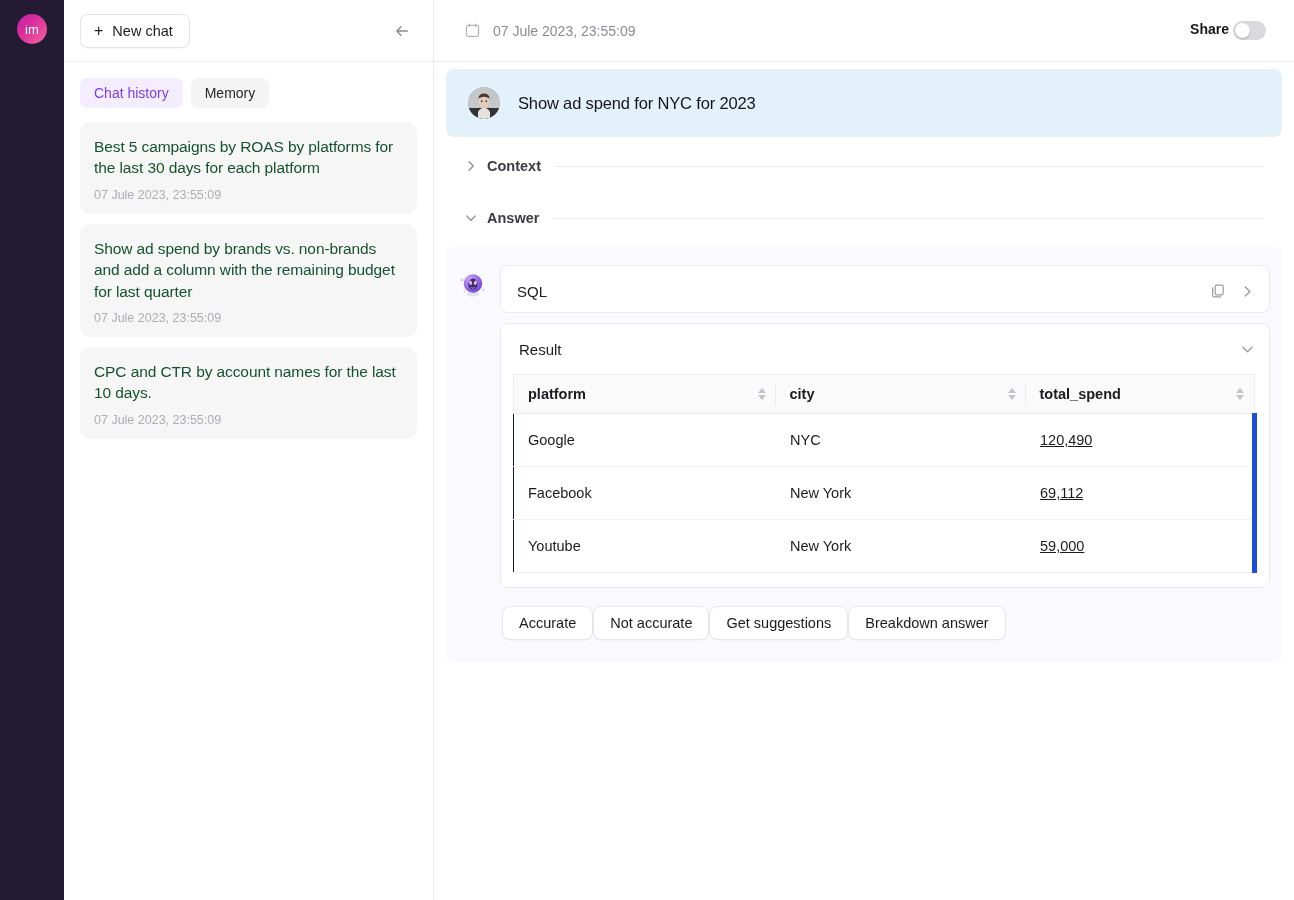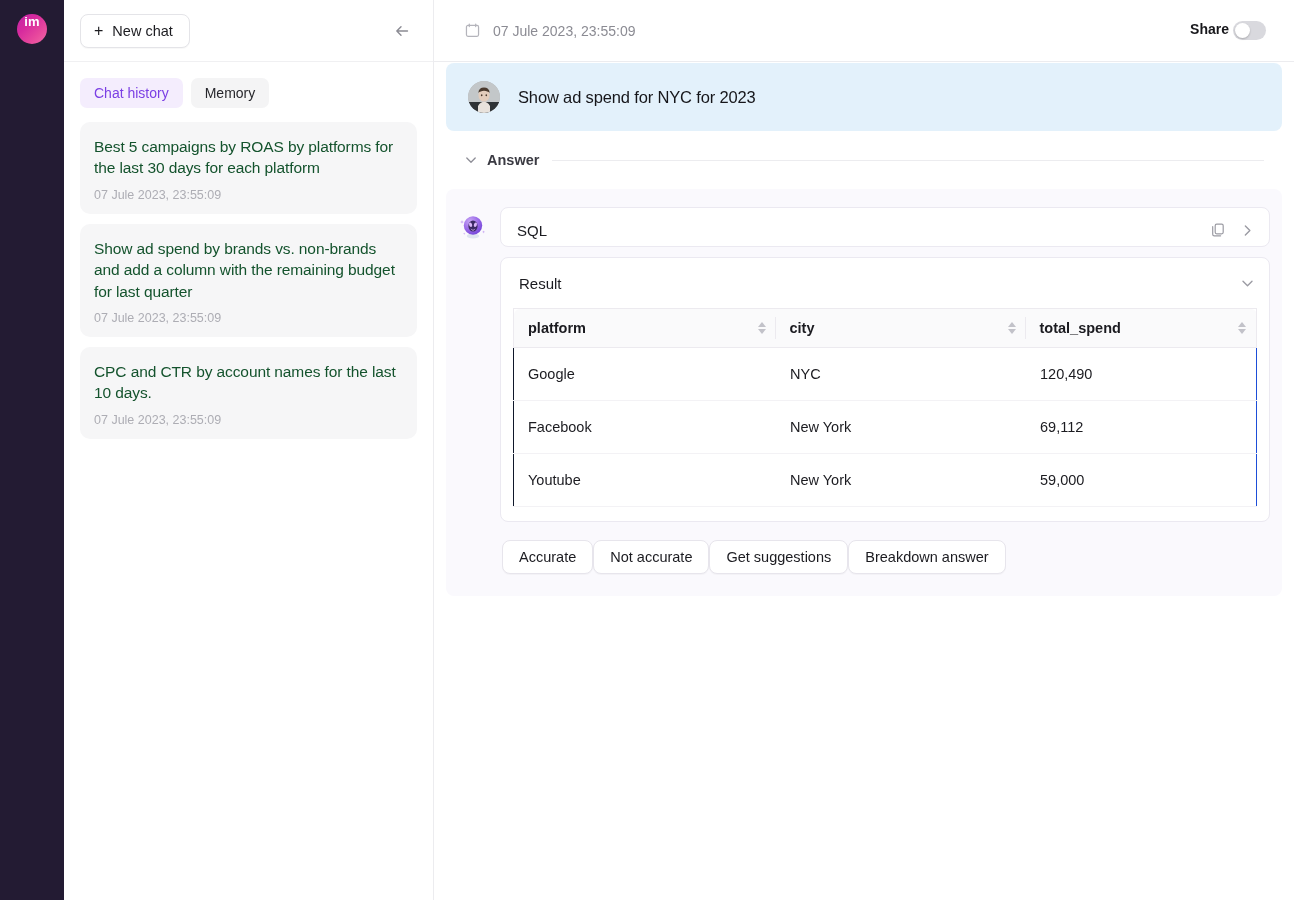--- a/index.html
+++ b/index.html
@@ -17,22 +17,22 @@
   
   .rail {
     width: 64px; min-width: 64px; height: 900px;
     background: #231b33;
     display: flex; flex-direction: column; align-items: center;
     padding-top: 14px;
   }
   .logo {
     width: 30px; height: 30px; border-radius: 50%;
     background: linear-gradient(135deg, #c026a8 0%, #d62a9e 35%, #e8499d 70%, #f06ba6 100%);
-    display: flex; align-items: flex-start; justify-content: center;
-    color: #ffffff; font-size: 13px; font-weight: 700; letter-spacing: .2px;
+    display: flex; align-items: center; justify-content: center;
+    color: #ffffff; font-size: 13px; font-weight: 400; letter-spacing: .2px;
   }
 
   
   .panel {
     width: 370px; min-width: 370px; height: 900px;
     background: #ffffff;
     border-right: 1px solid #ececef;
     display: flex; flex-direction: column;
   }
   .panel-top {
@@ -91,21 +91,21 @@
   }
   .toggle .knob {
     position: absolute; top: 2px; left: 2px;
     width: 15px; height: 15px; border-radius: 50%;
     background: #fff; box-shadow: 0 1px 2px rgba(0,0,0,.22);
   }
 
   .main-body { flex: 1; overflow-y: auto; padding: 0 0 40px 0; }
 
   .user-msg {
-    margin: 1px 12px 0 12px;
+    margin: 7px 12px 0 12px;
     background: #e3f1fb; border-radius: 8px;
     height: 68px; display: flex; align-items: center; gap: 18px;
     padding: 0 22px;
   }
   .avatar {
     width: 32px; height: 32px; border-radius: 50%;
     overflow: hidden; flex: 0 0 32px; background: #b4b8ba;
     position: relative;
   }
   .avatar svg { display: block; }
@@ -124,21 +124,21 @@
     background: #faf9fd; border-radius: 8px;
     padding: 18px 12px 22px 12px;
     display: flex; flex-direction: column;
   }
   .sql-row { display: flex; align-items: flex-start; gap: 12px; }
   .ai-avatar { width: 30px; height: 30px; flex: 0 0 30px; margin-top: 5px; }
   .ai-avatar svg { display: block; }
 
   .sql-box {
     flex: 1; background: #fff; border: 1px solid #ebe9f1; border-radius: 8px;
-    height: 40px; display: flex; align-items: flex-start; padding: 14px 14px 0 16px;
+    height: 48px; display: flex; align-items: center; padding: 4px 14px 0 16px;
   }
   .sql-label { font-size: 15px; color: #1b1b20; }
   .sql-actions { margin-left: auto; display: flex; align-items: center; gap: 14px; }
   .icon-btn { background: none; border: none; cursor: pointer; padding: 0; display: flex; align-items: center; }
 
   .result-card {
     margin-left: 42px; margin-top: 10px;
     background: #fff; border: 1px solid #ebe9f1; border-radius: 8px;
     padding: 0 0 14px 0;
   }
@@ -158,21 +158,21 @@
   table.result-table th:first-child { border-left: 1px solid #eceaef; border-top-left-radius: 6px; }
   table.result-table th:last-child  { border-right: 1px solid #eceaef; border-top-right-radius: 6px; }
   .th-inner { display: flex; align-items: center; }
   .sort-ic { margin-left: auto; display: flex; flex-direction: column; gap: 2px; cursor: pointer; }
   .th-div { position: absolute; right: 0; top: 8px; bottom: 8px; width: 1px; background: #eceaef; }
   table.result-table td {
     font-size: 14.5px; color: #1b1b20; padding: 18px 10px 18px 14px;
     border-bottom: 1px solid #f3f2f5; border-left: 1px solid transparent;
   }
   table.result-table td:first-child { border-left: 1px solid #0f172a; }
-  table.result-table td:last-child  { border-right: 1px solid #1d4ed8; }
+  table.result-table td:last-child  { border-right: 5px solid #1d4ed8; text-decoration: underline; }
   table.result-table tr:last-child td { border-bottom: 1px solid #f3f2f5; }
   table.result-table tr:last-child td:first-child { border-bottom-left-radius: 6px; }
   table.result-table tr:last-child td:last-child { border-bottom-right-radius: 6px; }
   .col-platform { width: 262px; }
   .col-city { width: 250px; }
 
   .action-row { display: flex; margin-left: 44px; margin-top: 18px; }
   .action-btn {
     height: 34px; padding: 0 16px; border-radius: 8px;
     background: #fff; border: 1px solid #e7e5ec; cursor: pointer;
@@ -264,20 +264,27 @@
               <ellipse cx="16" cy="14" rx="5.6" ry="6.6" fill="#e3ccbb"></ellipse>
               <path d="M10.3 11.8c.3-3.4 2.5-5.2 5.7-5.2s5.4 1.8 5.7 5.2c-1.5-1-3.1-2.1-5.7-2.1-2.4 0-4.2 1.1-5.7 2.1z" fill="#4a3a2e"></path>
               <ellipse cx="13.7" cy="14.2" rx=".8" ry="1" fill="#4a3a2e"></ellipse>
               <ellipse cx="18.3" cy="14.2" rx=".8" ry="1" fill="#4a3a2e"></ellipse>
             </g>
           </svg>
         </div>
         <div class="user-msg-text">Show ad spend for NYC for 2023</div>
       </div>
 
+      <div class="section-row">
+        <svg class="chev" width="14" height="14" viewBox="0 0 14 14" fill="none">
+          <path d="M5 2.8L9.2 7 5 11.2" stroke="#8e8e97" stroke-width="1.3" stroke-linecap="round" stroke-linejoin="round"></path>
+        </svg>
+        <span class="section-title">Context</span>
+        <span class="section-rule"></span>
+      </div>
 
       <div class="section-row">
         <svg class="chev" width="14" height="14" viewBox="0 0 14 14" fill="none">
           <path d="M2.8 5L7 9.2 11.2 5" stroke="#8e8e97" stroke-width="1.3" stroke-linecap="round" stroke-linejoin="round"></path>
         </svg>
         <span class="section-title">Answer</span>
         <span class="section-rule"></span>
       </div>
 
       <div class="answer-card">

